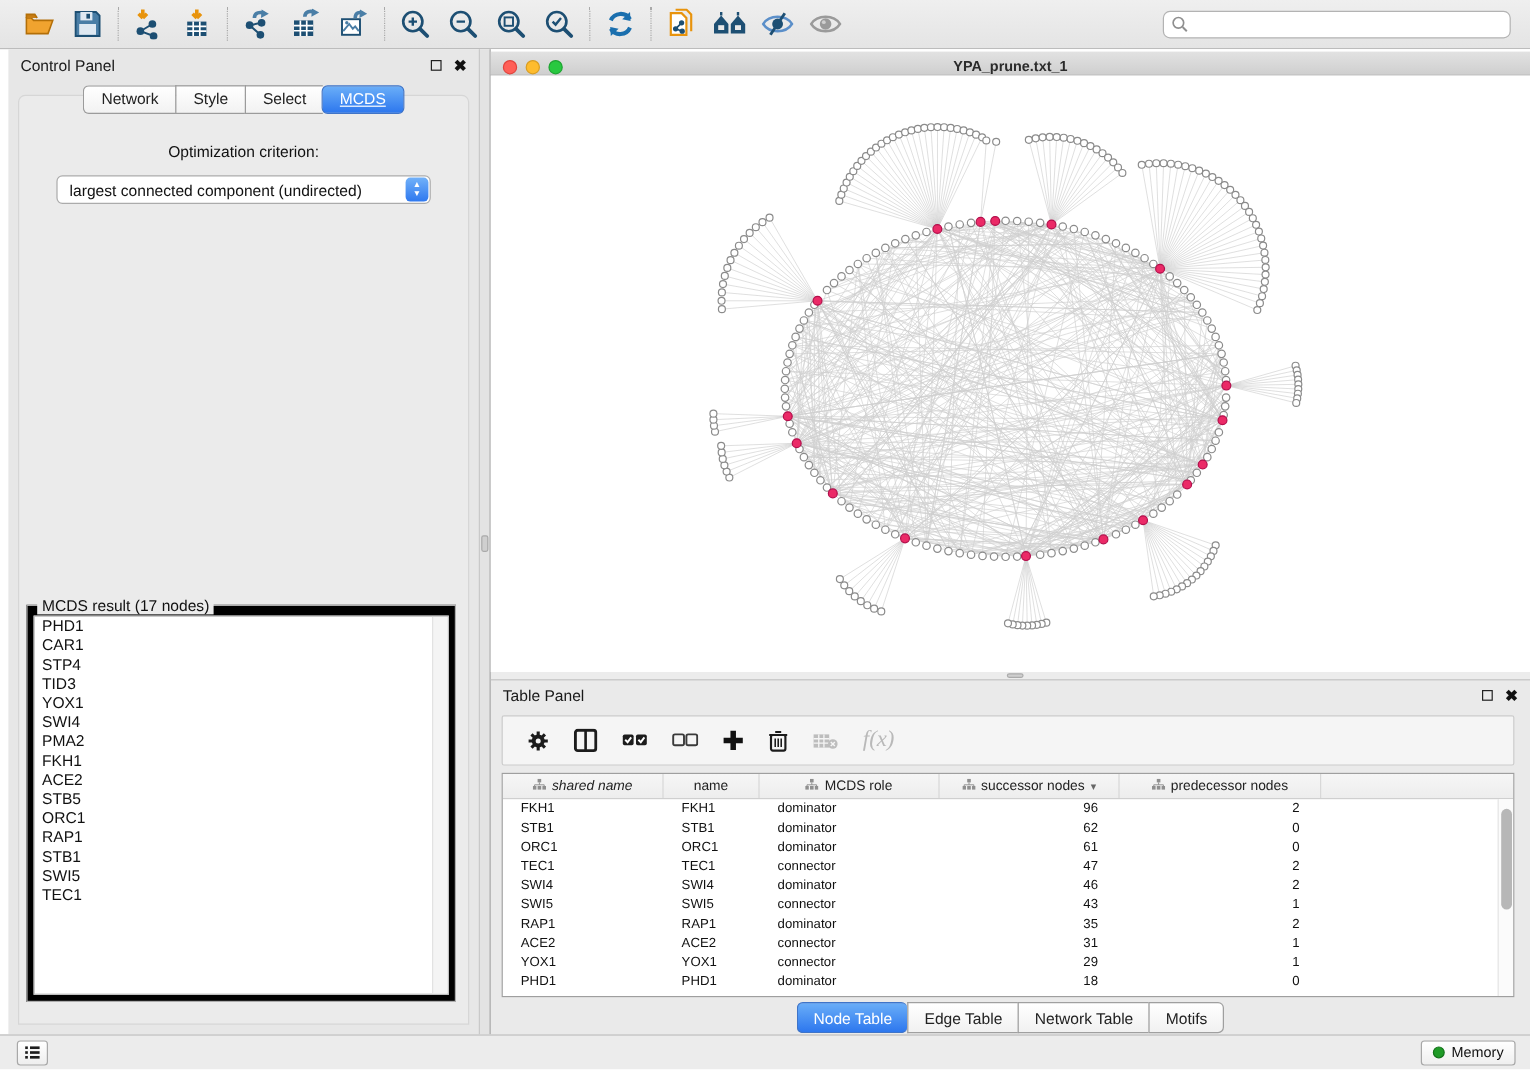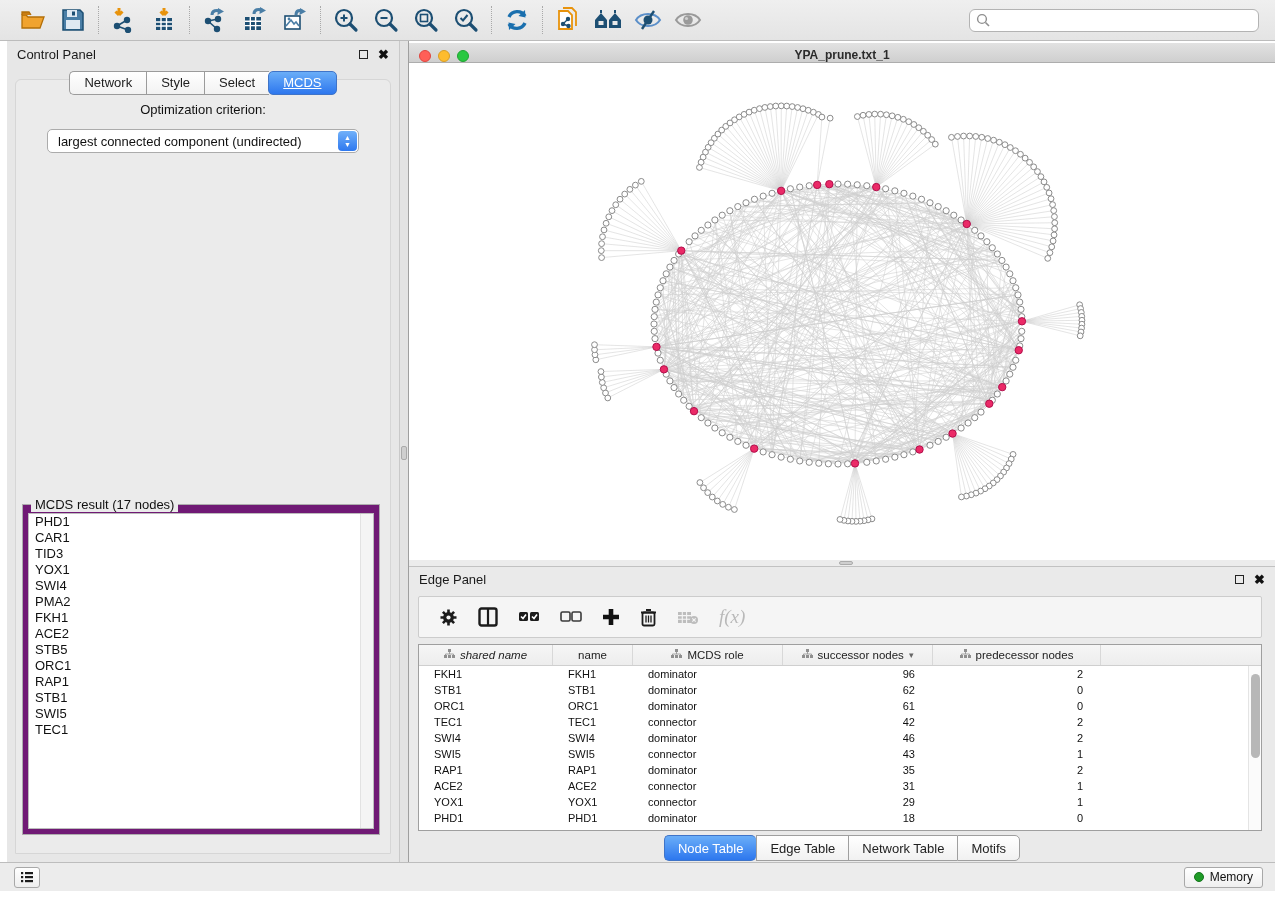--- a/index.html
+++ b/index.html
@@ -29,35 +29,35 @@
   .close-glyph { font-size:13px; font-weight:bold; color:#111; line-height:9px; }
   .tabs-row { display:flex; justify-content:center; margin-top:4px; position:relative; z-index:2; }
   .seg-tab { font-size:13px; color:#222; background:linear-gradient(#ffffff,#f2f2f2);
              border:1px solid #9b9b9b; border-right:none; padding:3px 14px 4px; }
   .seg-tab:first-child { border-radius:5px 0 0 5px;text-align:center; }
   .seg-tab.last { border-right:1px solid #9b9b9b; border-radius:0 5px 5px 0;text-decoration:underline; }
   .seg-tab.selected { background:linear-gradient(#6aaef8,#2d77ee); color:#fff; border-color:#3f74c8;
                       border-radius:5px; margin-left:-1px; }
   .cp-inner { position:absolute; left:8px; right:8px; top:38px; bottom:8px;
               background:#ebebeb; border:1px solid #d6d6d6; border-radius:6px 6px 0 0; }
-  .opt-label { text-align:center; font-size:13px; color:#111; margin-top:22px; }
+  .opt-label { text-align:center; font-size:13px; color:#111; margin-top:39px; }
   .combo { position:relative; width:312px; height:24px; margin:12px auto 0;
            background:#fff; border:1px solid #ababab; border-radius:5px;
            display:flex; align-items:center; padding:0 26px 0 10px; }
   .combo-text { font-size:13px; color:#111; white-space:nowrap; }
   .combo-step { position:absolute; right:1px; top:1px; width:19px; height:20px; border-radius:4px;
                 background:linear-gradient(#71b1f9,#2e78ef); display:flex; flex-direction:column;
                 align-items:center; justify-content:center; gap:1px; }
   .combo-step span { color:#fff; font-size:7px; line-height:6px; }
   .btn-row { display:flex; justify-content:center; gap:13px; margin-top:14px; }
   .aqua-btn { font-size:13px; color:#111; background:linear-gradient(#ffffff,#ededed);
               border:1px solid #9f9f9f; border-radius:5px; padding:3px 13px 4px; }
   .aqua-btn.focused { box-shadow:0 0 0 3px rgba(98,156,245,.6); border-color:#5a8ede; }
   .mcds-fieldset { position:absolute; left:6px; right:10px; top:424px; bottom:18px;
-                   border:1px solid #adadad; background:#701a75; }
+                   border:1px solid #adadad; background:#000000; }
   .mcds-legend { position:absolute; top:-8px; left:8px; background:#ebebeb; padding:0 4px;
                  font-size:13px; color:#111; }
   .mcds-list { position:absolute; left:5px; right:5px; top:8px; bottom:5px; background:#fff;
                border:1px solid #bdbdbd; overflow:hidden; }
   .mcds-scroll { position:absolute; right:0; top:0; bottom:0; width:13px; background:#f4f4f4;
                  border-left:1px solid #e2e2e2; }
   .list-item { font-size:13px; color:#111; line-height:16px; padding-left:6px; }
   
   .vsplit { position:absolute; left:400px; top:41px; width:9px; height:821px; background:#e3e3e3;
             border-right:1px solid #9f9f9f; }
@@ -295,20 +295,21 @@
             <span>▲</span>
             <span>▼</span>
           </span>
       </div>
       <div class="mcds-fieldset">
         <span class="mcds-legend">MCDS result (17 nodes)</span>
         <div class="mcds-list" id="mcds-list">
           <div class="mcds-scroll"></div>
         <div class="list-item">PHD1</div>
             <div class="list-item">CAR1</div>
+            <div class="list-item">STP4</div>
             <div class="list-item">TID3</div>
             <div class="list-item">YOX1</div>
             <div class="list-item">SWI4</div>
             <div class="list-item">PMA2</div>
             <div class="list-item">FKH1</div>
             <div class="list-item">ACE2</div>
             <div class="list-item">STB5</div>
             <div class="list-item">ORC1</div>
             <div class="list-item">RAP1</div>
             <div class="list-item">STB1</div>
@@ -1213,21 +1214,21 @@
           <circle cx="247.47072226431763" cy="283.8656347138272" r="3.7" fill="#eb2a67" stroke="#b30f4c" stroke-width="1"></circle>
         </svg></div>
   </div>
 
   <div class="hsplit">
       <div class="grip"></div>
     </div>
 
   <div class="table-panel">
     <div class="panel-titlebar" style="height:24px;">
-      <span class="panel-title">Edge Panel</span>
+      <span class="panel-title">Table Panel</span>
       <span class="panel-icons">
         <span class="float-glyph"></span>
         <span class="close-glyph">✖</span>
       </span>
     </div>
     <div class="tp-toolbar">
       <span class="tp-icon">
         <svg width="19" height="19" viewBox="0 0 19 19">
             <g stroke="#1c1c1c" stroke-width="2.6">
               <path d="M9.5 1.5 V17.5 M1.5 9.5 H17.5 M3.9 3.9 L15.1 15.1 M15.1 3.9 L3.9 15.1"></path>
@@ -1353,21 +1354,21 @@
             <div class="td" style="width: 134px; padding: 0px 0px 0px 15px;">ORC1</div>
             <div class="td" style="width: 80px; padding: 0px 0px 0px 15px;">ORC1</div>
             <div class="td" style="width: 150px; padding: 0px 0px 0px 15px;">dominator</div>
             <div class="td num" style="width: 150px; padding: 0px 18px 0px 0px;">61</div>
             <div class="td num" style="width: 168px; padding: 0px 18px 0px 0px;">0</div>
           </div>
           <div class="tr">
             <div class="td" style="width: 134px; padding: 0px 0px 0px 15px;">TEC1</div>
             <div class="td" style="width: 80px; padding: 0px 0px 0px 15px;">TEC1</div>
             <div class="td" style="width: 150px; padding: 0px 0px 0px 15px;">connector</div>
-            <div class="td num" style="width: 150px; padding: 0px 18px 0px 0px;">42</div>
+            <div class="td num" style="width: 150px; padding: 0px 18px 0px 0px;">47</div>
             <div class="td num" style="width: 168px; padding: 0px 18px 0px 0px;">2</div>
           </div>
           <div class="tr">
             <div class="td" style="width: 134px; padding: 0px 0px 0px 15px;">SWI4</div>
             <div class="td" style="width: 80px; padding: 0px 0px 0px 15px;">SWI4</div>
             <div class="td" style="width: 150px; padding: 0px 0px 0px 15px;">dominator</div>
             <div class="td num" style="width: 150px; padding: 0px 18px 0px 0px;">46</div>
             <div class="td num" style="width: 168px; padding: 0px 18px 0px 0px;">2</div>
           </div>
           <div class="tr">

